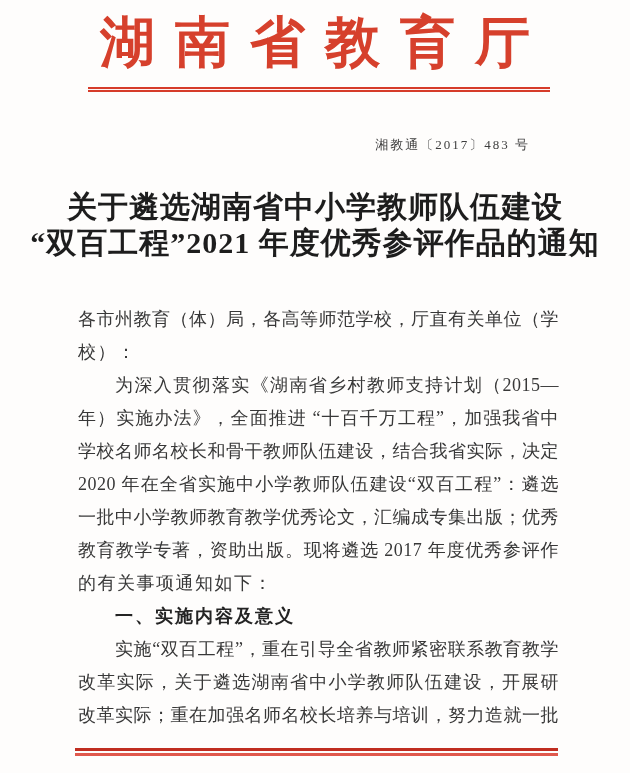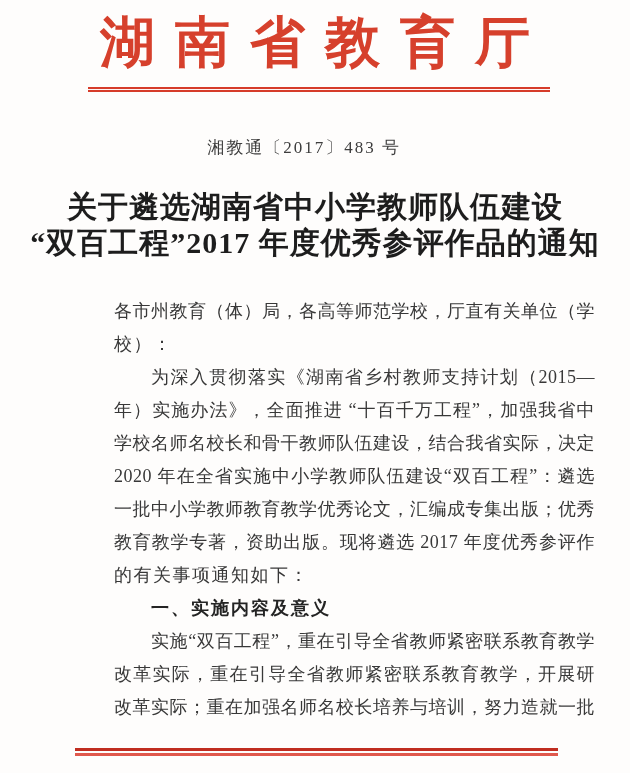--- a/index.html
+++ b/index.html
@@ -34,43 +34,42 @@
       to bottom,
       #d63c2a 0px, #d63c2a 2px,
       #fdf6f5 2px, #fdf6f5 3px,
       #d63c2a 3px, #d63c2a 5px);
   }
   .doc-number {
     position: absolute;
     top: 136px; left: 78px;
     width: 480px;
     box-sizing: border-box;
-    text-align: center;
+    text-align: right;
     padding-right: 28px;
-    font-size: 17px;
+    font-size: 13px;
     letter-spacing: 2px;
     color: #3d3d3d;
   }
   .title {
     position: absolute;
     top: 189px; left: 0;
     width: 100%;
     text-align: center;
     font-size: 30px;
     font-weight: bold;
     line-height: 36px;
     letter-spacing: 1px;
     color: #1d1d1d;
   }
   .body-text {
     position: absolute;
-    top: 295px; left: 78px;
+    top: 303px; left: 78px;
     width: 481px;
     font-size: 18px;
-    margin-left: 36px;
   }
   .line {
     height: 33px;
     line-height: 33px;
     letter-spacing: 0.5px;
     text-align: justify;
     text-align-last: justify;
     text-justify: inter-character;
     overflow: hidden;
   }
@@ -110,36 +109,36 @@
 <div class="page">
 
   <div class="letterhead">湖南省教育厅</div>
 
   <div class="red-rule"></div>
 
   <div class="doc-number">湘教通〔2017〕483 号</div>
 
   <div class="title">
     <div>关于遴选湖南省中小学教师队伍建设</div>
-    <div>“双百工程”2017 年度优秀参评作品的通知</div>
+    <div>“双百工程”2021 年度优秀参评作品的通知</div>
   </div>
 
   <div class="body-text">
     <div class="line">各市州教育（体）局，各高等师范学校，厅直有关单位（学</div>
     <div class="line end">校）：</div>
     <div class="line indent">为深入贯彻落实《湖南省乡村教师支持计划（2015—2020</div>
     <div class="line">年）实施办法》，全面推进 “十百千万工程”，加强我省中小</div>
     <div class="line">学校名师名校长和骨干教师队伍建设，结合我省实际，决定</div>
     <div class="line">2020 年在全省实施中小学教师队伍建设“双百工程”：遴选</div>
     <div class="line">一批中小学教师教育教学优秀论文，汇编成专集出版；优秀</div>
     <div class="line">教育教学专著，资助出版。现将遴选 2017 年度优秀参评作品</div>
     <div class="line end">的有关事项通知如下：</div>
     <div class="line heading indent">一、实施内容及意义</div>
     <div class="line indent">实施“双百工程”，重在引导全省教师紧密联系教育教学</div>
-    <div class="line">改革实际，重在引导全省教师紧密联系教育教学，开展研</div>
+    <div class="line">改革实际，关于遴选湖南省中小学教师队伍建设，开展研</div>
     <div class="line">改革实际；重在加强名师名校长培养与培训，努力造就一批</div>
   </div>
 
   <div class="bottom-rule">
     <div class="bar-top"></div>
     <div class="bar-gap"></div>
     <div class="bar-bottom"></div>
   </div>
 
 </div>

